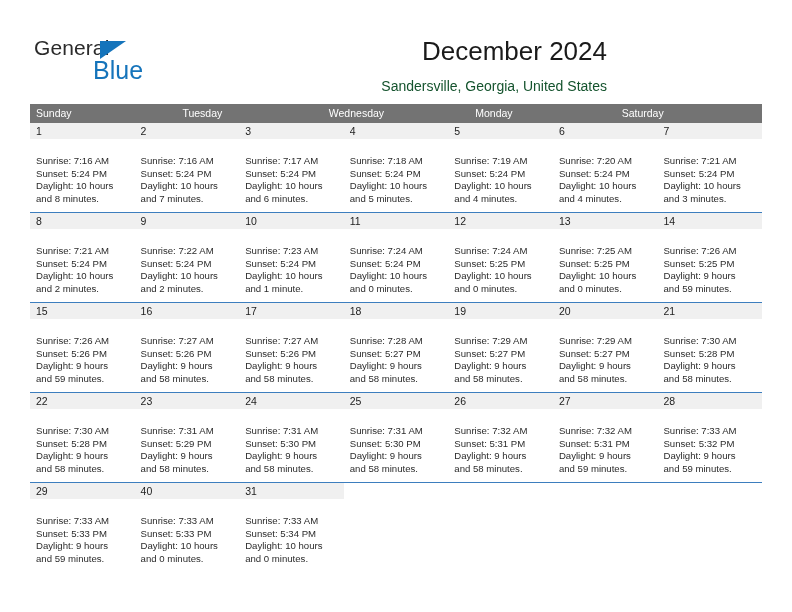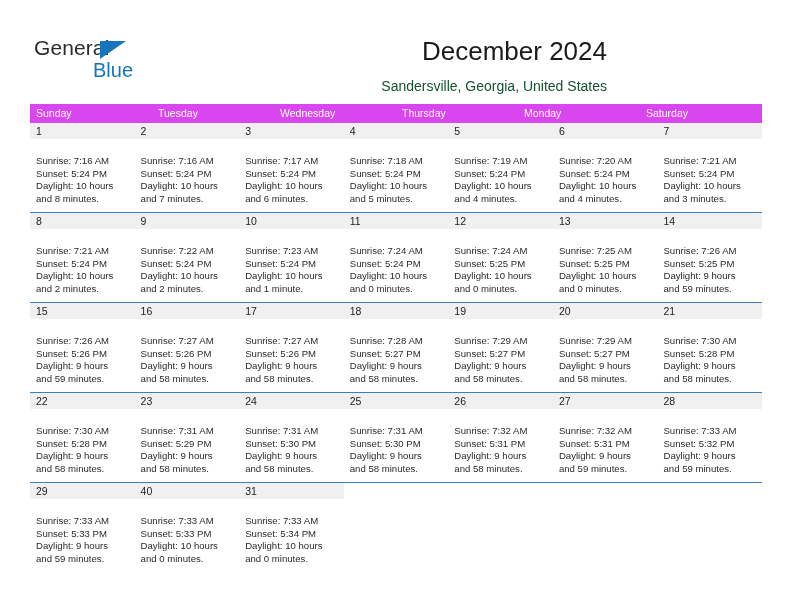--- a/index.html
+++ b/index.html
@@ -51,21 +51,21 @@
     top: 5px;
     width: 0;
     height: 0;
     border-left: 26px solid #1574bb;
     border-bottom: 18px solid transparent;
   }
   .logo-blue {
     position: absolute;
     left: 59px;
     top: 22px;
-    font-size: 20px;
+    font-size: 25px;
     color: #1574bb;
     line-height: 24px;
   }
   .logo-rule {
     position: absolute;
     left: 59px;
     top: 22px;
     width: 1px;
     height: 24px;
     background: #ffffff;
@@ -95,21 +95,21 @@
   
   .calendar {
     position: absolute;
     left: 30px;
     top: 104px;
     width: 732px;
   }
   .weekdays {
     display: flex;
     width: 732px;
-    background: #d946ef;
+    background: #737373;
   }
   .weekday {
     flex: 1 1 0;
     box-sizing: border-box;
     height: 19px;
     line-height: 19px;
     padding-left: 6px;
     font-size: 10.5px;
     color: #ffffff;
     white-space: nowrap;
@@ -176,21 +176,20 @@
     <div class="title">December 2024</div>
     <div class="subtitle">Sandersville, Georgia, United States</div>
   </div>
 
   <div class="calendar">
 
     <div class="weekdays">
       <div class="weekday">Sunday</div>
       <div class="weekday">Tuesday</div>
       <div class="weekday">Wednesday</div>
-      <div class="weekday">Thursday</div>
       <div class="weekday">Monday</div>
       <div class="weekday">Saturday</div>
     </div>
 
     <div class="week first">
       <div class="cell">
         <div class="daynum-band">
             <span class="daynum">1</span>
           </div>
         <div class="details">

